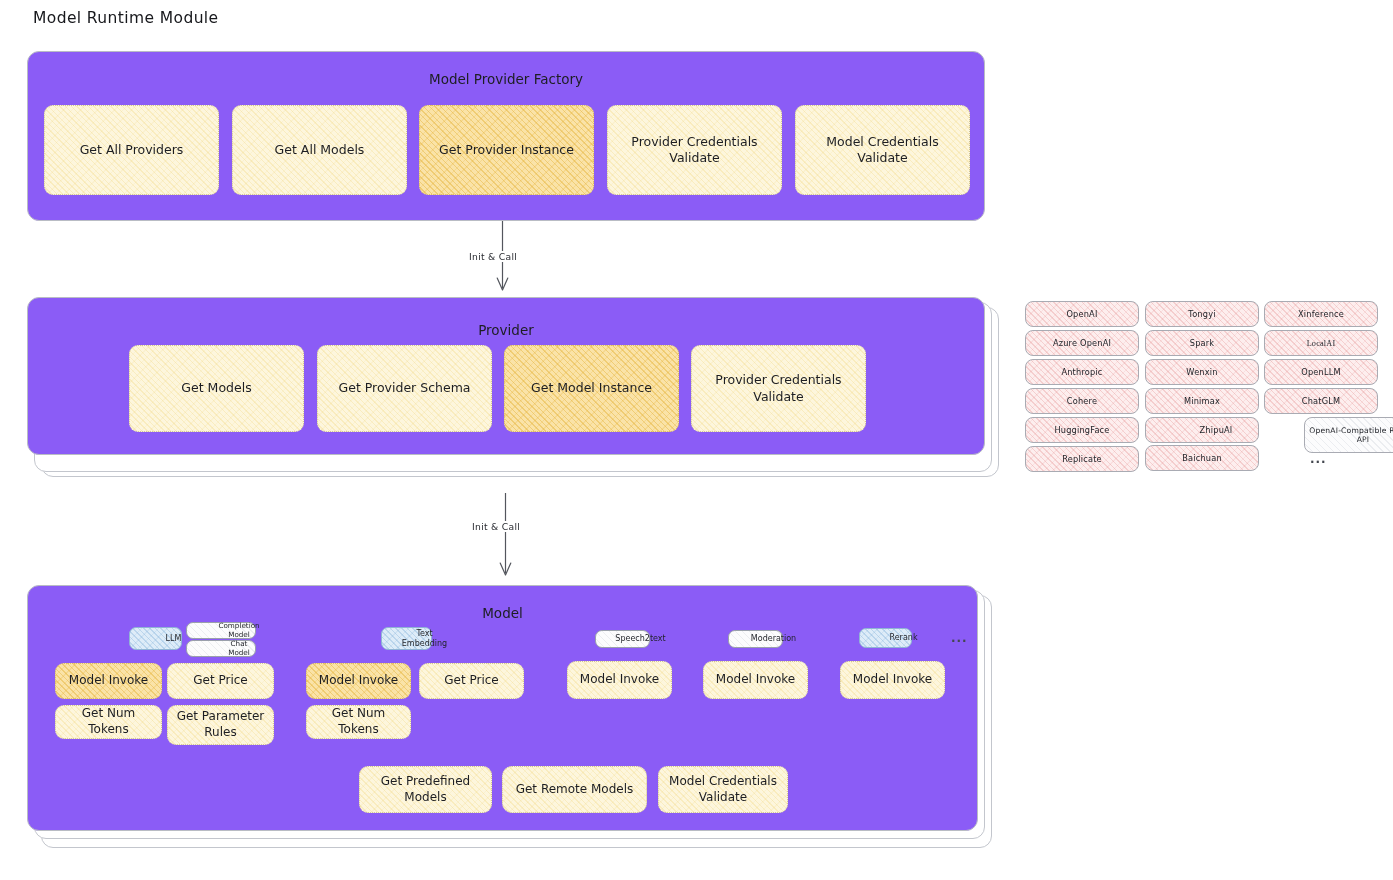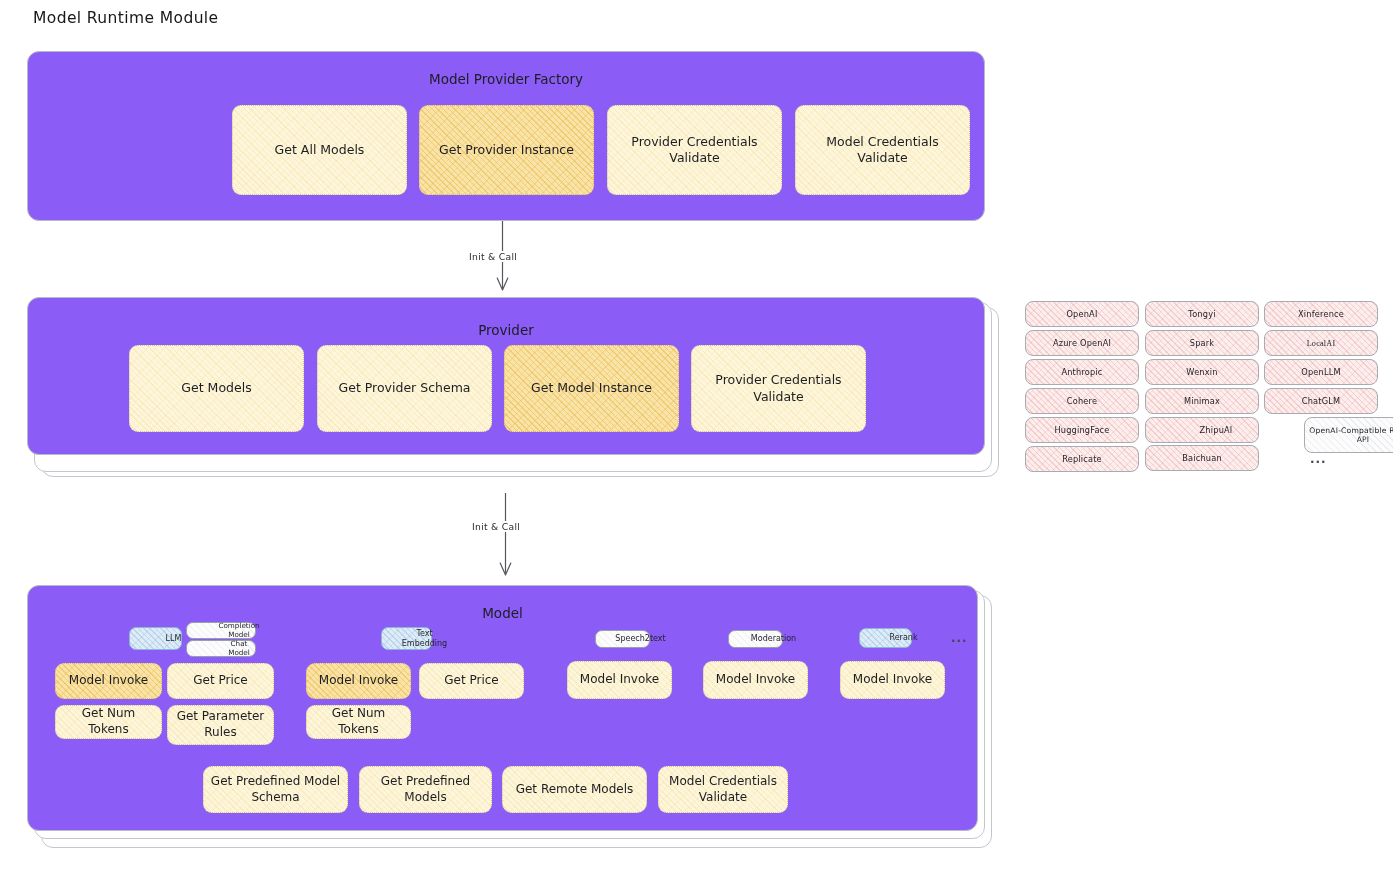--- a/index.html
+++ b/index.html
@@ -150,20 +150,23 @@
 <body>
 
 <div class="canvas">
 
   <div class="page-title">Model Runtime Module</div>
 
   <div class="section-card" style="left:27px; top:51px; width:958px; height:170px;">
     <div class="section-title" style="top:19px;">Model Provider Factory</div>
   </div>
 
+  <div class="fn-box hatch-cream" style="left:44px; top:105px; width:175px; height:90px; font-size:12.5px;">
+    <span>Get All Providers</span>
+  </div>
   <div class="fn-box hatch-cream" style="left:232px; top:105px; width:175px; height:90px; font-size:12.5px;">
     <span>Get All Models</span>
   </div>
   <div class="fn-box hatch-gold" style="left:419px; top:105px; width:175px; height:90px; font-size:12.5px; border-color:#d8b96a;">
     <span>Get Provider Instance</span>
   </div>
   <div class="fn-box hatch-cream" style="left:607px; top:105px; width:175px; height:90px; font-size:12.5px;">
     <span>Provider Credentials Validate</span>
   </div>
   <div class="fn-box hatch-cream" style="left:795px; top:105px; width:175px; height:90px; font-size:12.5px;">
@@ -319,23 +322,20 @@
 
   <div class="badge hatch-blue" style="left:859px; top:628px; width:53px; height:20px; border-color:#8fb4d4;">
     <span>Rerank</span>
   </div>
   <div class="fn-box hatch-cream" style="left:840px; top:661px; width:105px; height:38px; font-size:12px;">
     <span>Model Invoke</span>
   </div>
 
   <div class="ellipsis" style="left:951px; top:631px;">...</div>
 
-  <div class="fn-box hatch-cream" style="left:203px; top:766px; width:145px; height:47px; font-size:12px;">
-    <span>Get Predefined Model Schema</span>
-  </div>
   <div class="fn-box hatch-cream" style="left:359px; top:766px; width:133px; height:47px; font-size:12px;">
     <span>Get Predefined Models</span>
   </div>
   <div class="fn-box hatch-cream" style="left:502px; top:766px; width:145px; height:47px; font-size:12px;border-radius:10px;">
     <span>Get Remote Models</span>
   </div>
   <div class="fn-box hatch-cream" style="left:658px; top:766px; width:130px; height:47px; font-size:12px;">
     <span>Model Credentials Validate</span>
   </div>
 

